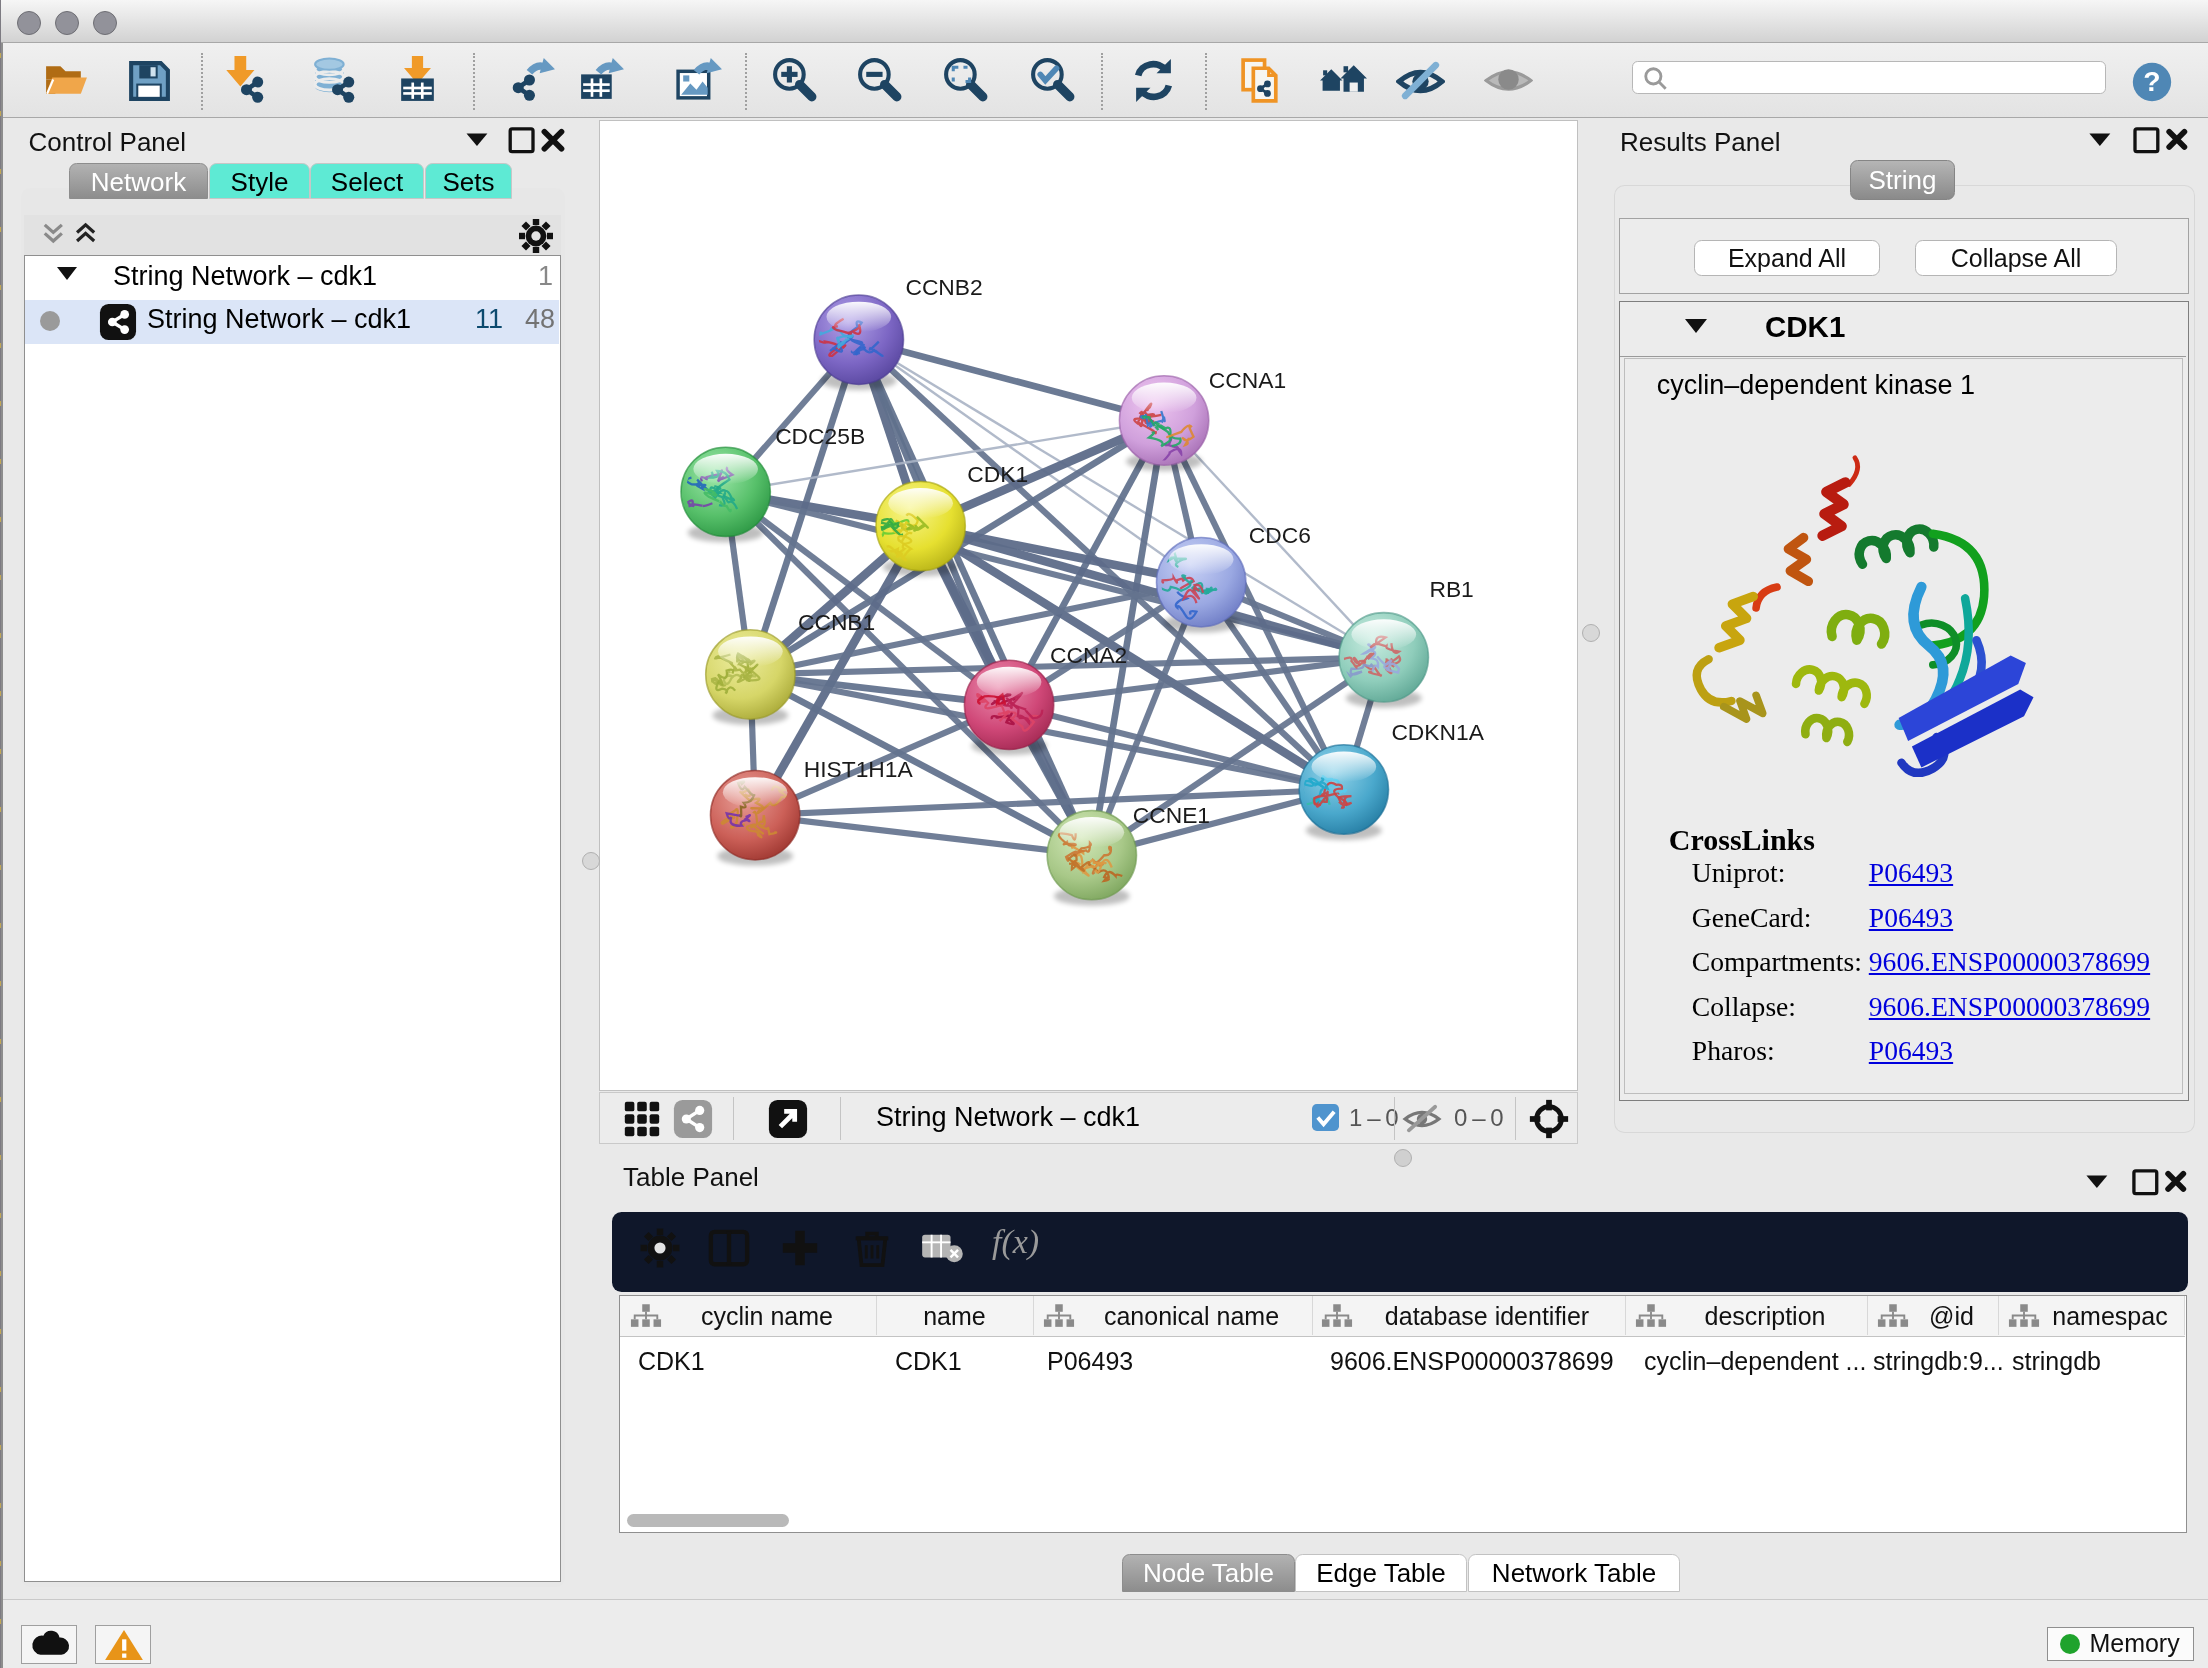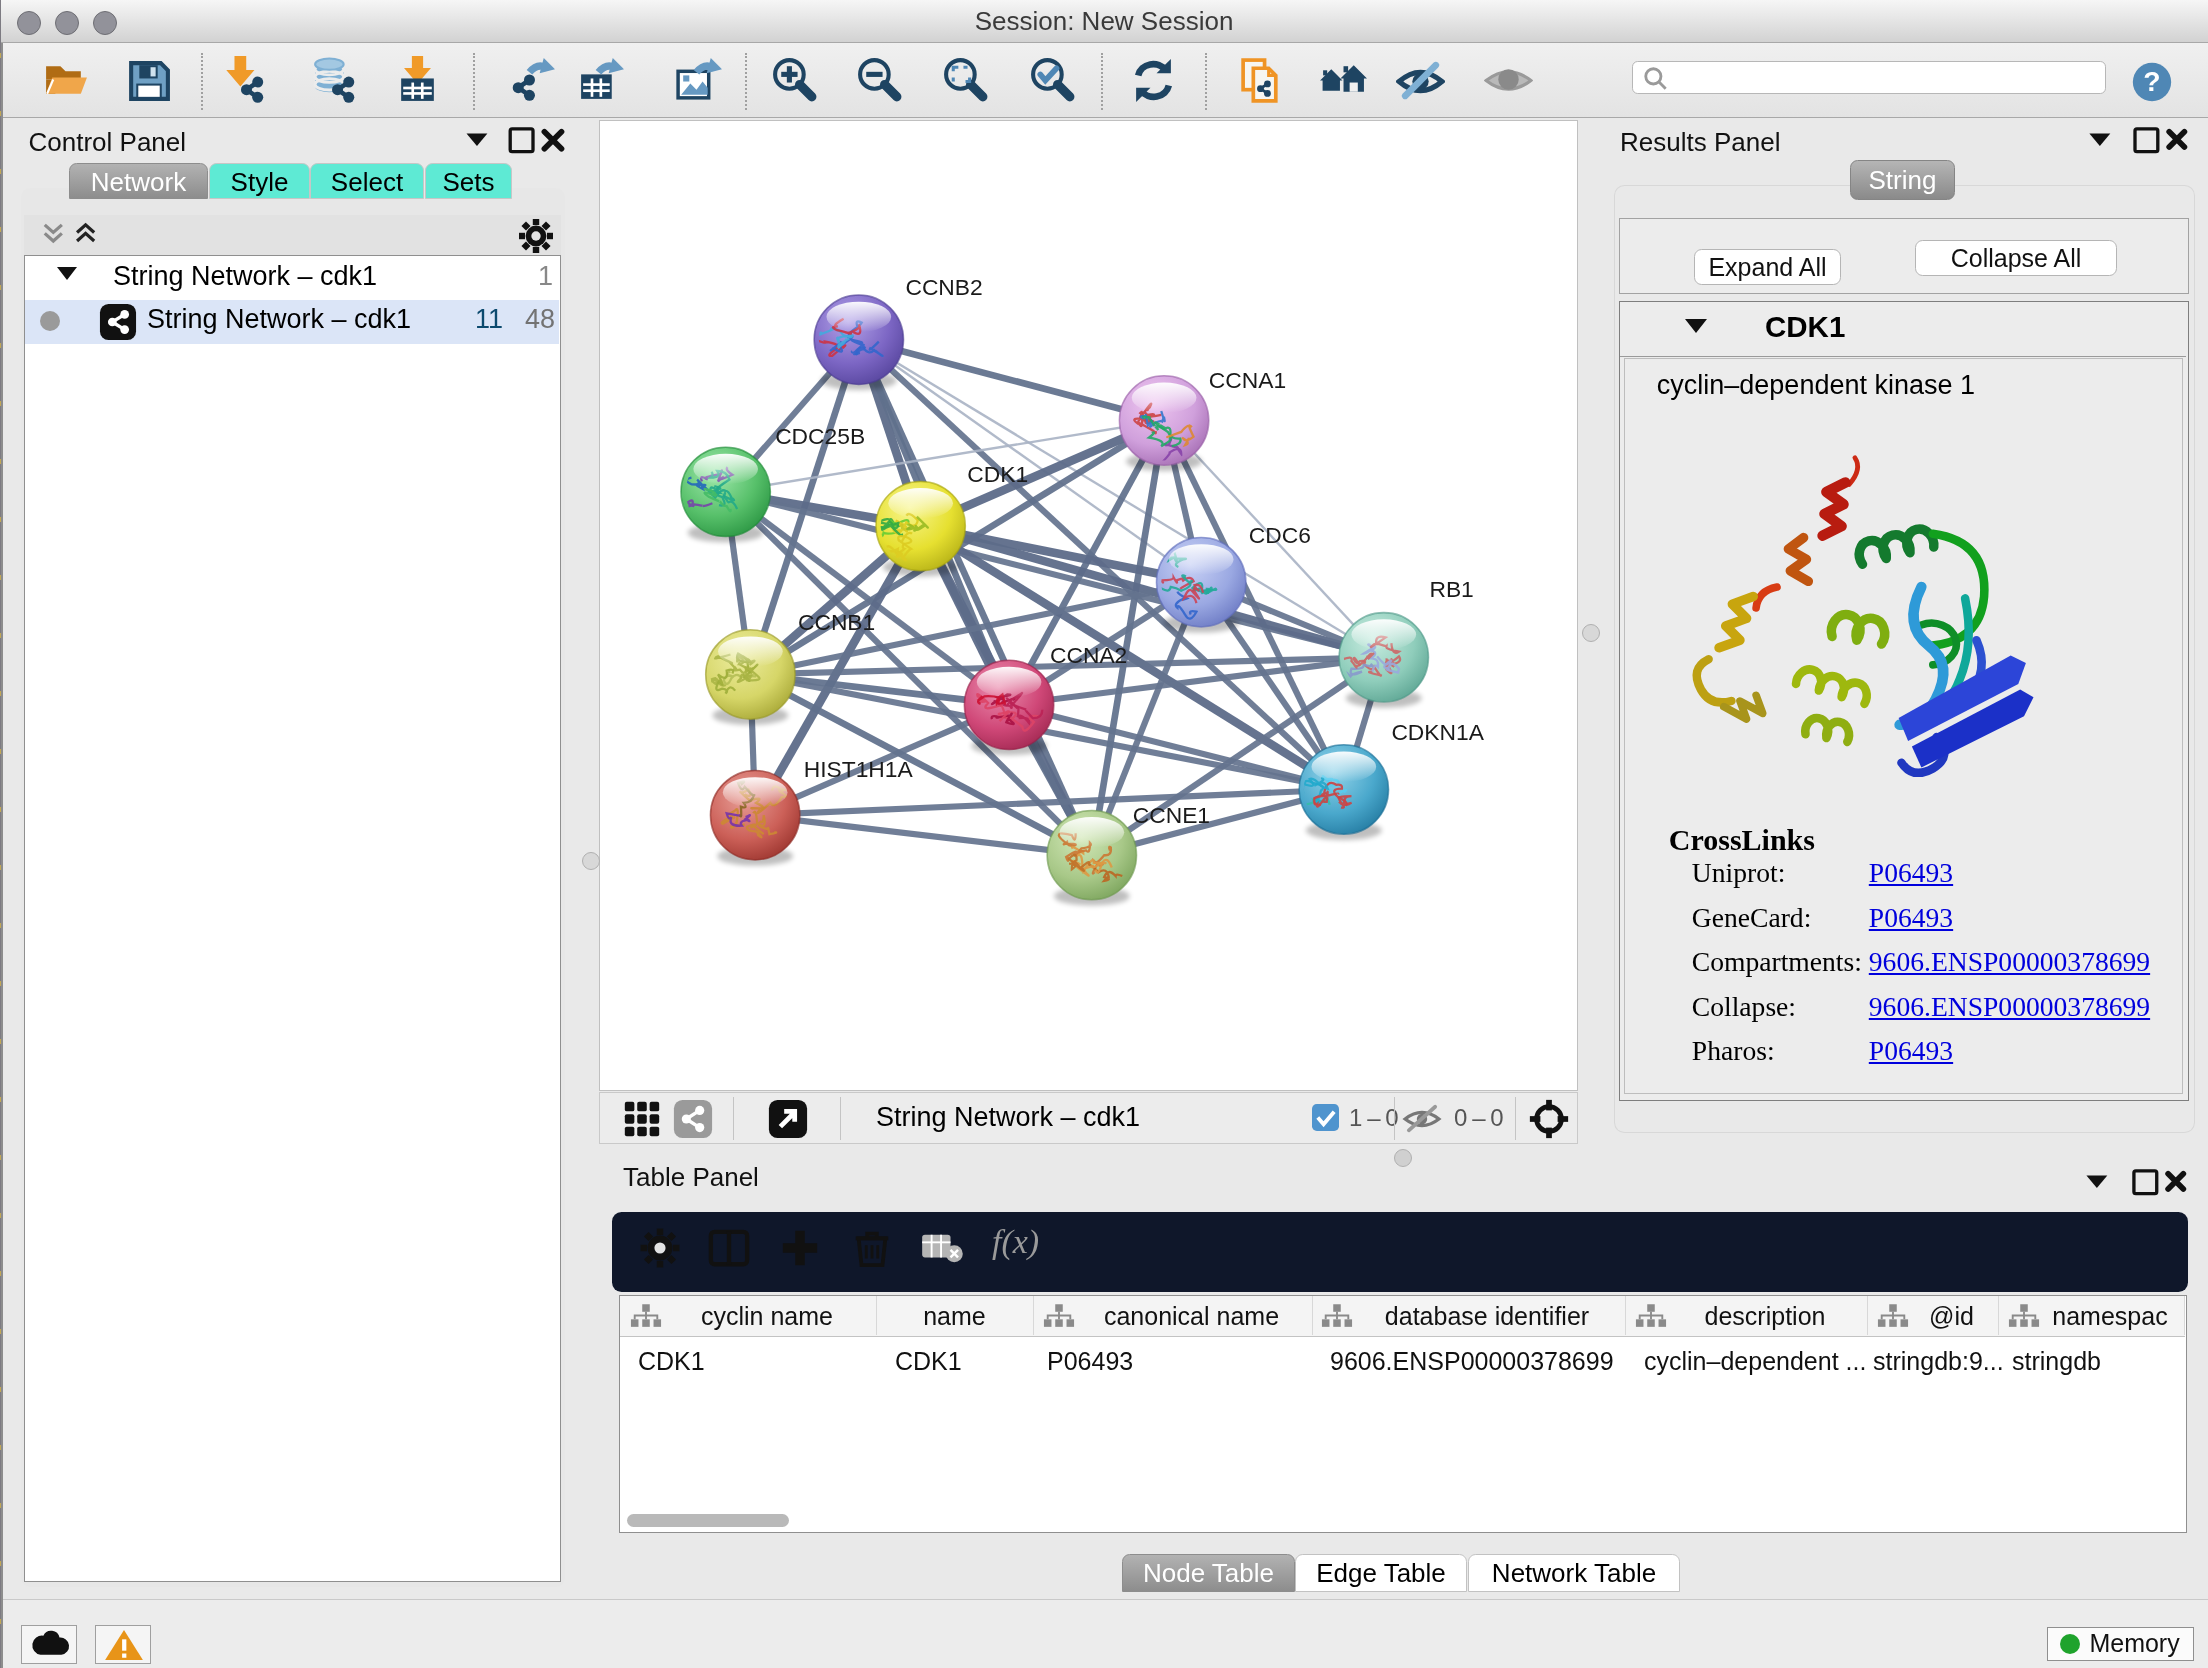--- a/index.html
+++ b/index.html
@@ -58,21 +58,20 @@
 #statusbar{position:absolute;left:0;top:1599px;width:2208px;height:69px;background:#ececec;border-top:1px solid #c9c9c9;box-sizing:border-box;}
 .sbtn{position:absolute;top:25px;width:56px;height:39px;background:#f5f5f5;border:1.9px solid #9f9f9f;box-sizing:border-box;}
 #memorybtn{position:absolute;left:2047px;top:27px;width:147px;height:34px;background:#fbfbfb;
   border:1.9px solid #8f8f8f;font-size:25px;color:#111;box-sizing:border-box;text-align:right;line-height:31px;padding-right:13.3px;}
 text{font-family:"Liberation Sans",sans-serif;}
 </style></head><body>
 <div id="titlebar">
 <div class="tl" style="left:17px;"></div>
     <div class="tl" style="left:55px;"></div>
     <div class="tl" style="left:93px;"></div>
-<div id="wtitle">Session: New Session</div>
   </div>
 <div id="toolbar">
     <svg class="tbi" style="left:41px;top:13.3px" width="49" height="49" viewBox="0 0 48 48">
       <path d="M5,10 h14 l5,5 h15 v8 H5 z" fill="#b06c14"></path>
       <path d="M5,10 v27 h9 l3,-14 h-12" fill="#b06c14"></path>
       <path d="M11,21 h34 l-6,16 H5 z" fill="#f0a64a"></path>
       <path d="M12,23 l-6,14" stroke="#fff" stroke-width="2" fill="none"></path>
     </svg>
 <svg class="tbi" style="left:124px;top:13.3px" width="49" height="49" viewBox="0 0 48 48">
       <path d="M7,7 h29 l7,7 v28 H7 z" fill="#6fa0c4" stroke="#1e4462" stroke-width="4"></path>
@@ -611,21 +610,21 @@
 </div>
 <div class="abs ptitle" style="left:1620px;top:127px;">Results Panel</div>
 <svg class="abs" style="left:2078px;top:126px" width="114" height="28.5" viewBox="0 0 120 30">
 <path d="M12,8 l11,13 l11,-13 z" fill="#111"></path>
 <rect x="60" y="3" width="24" height="24" fill="none" stroke="#111" stroke-width="3.5" rx="2"></rect>
 <path d="M96,6 l16,16 M112,6 l-16,16" stroke="#111" stroke-width="6" stroke-linecap="round"></path>
   </svg>
 <div id="rp-body"></div>
 <div id="rp-stringtab">String</div>
 <div id="rp-box1">
-<div class="rbtn" style="left:74px;width:147px;margin-top:9px;">Expand All</div>
+<div class="rbtn" style="left:74px;width:186px;">Expand All</div>
 <div class="rbtn" style="left:295px;width:202px;">Collapse All</div>
   </div>
 <div id="rp-box2">
 <div id="rp-cdk1row">
 <div style="position:absolute;left:65px;top:17px;width:0;height:0;border:11.4px solid transparent;border-top:14.3px solid #111;"></div>
 <div style="position:absolute;left:145px;top:7.6px;font-size:29.5px;font-weight:bold;">CDK1</div>
 </div>
 <div id="rp-inner">
 <div style="position:absolute;left:32px;top:11.4px;font-size:27px;">cyclin–dependent kinase 1</div>
 <svg style="position:absolute;left:38px;top:95px" width="380" height="323" viewBox="0 0 400 340">

